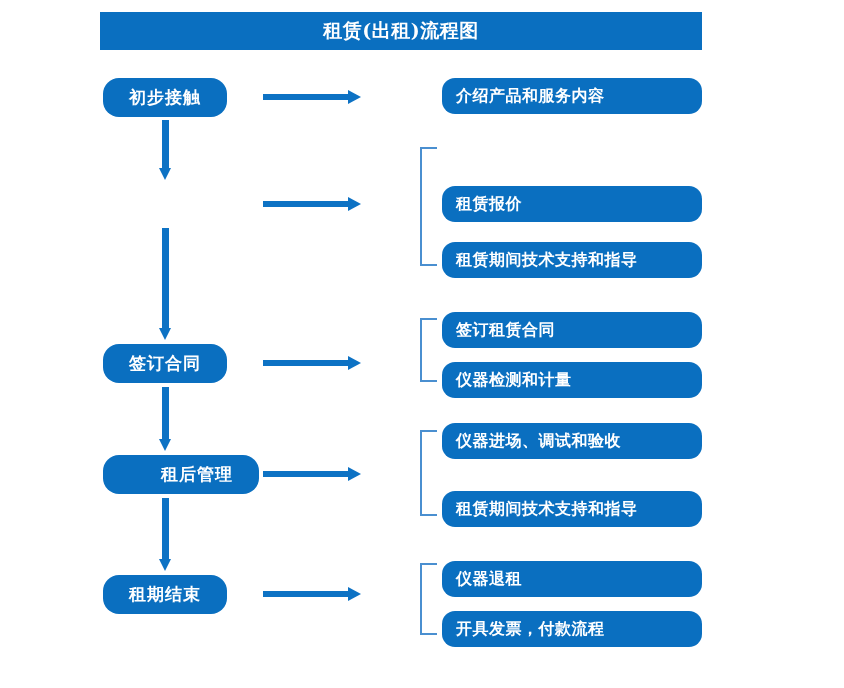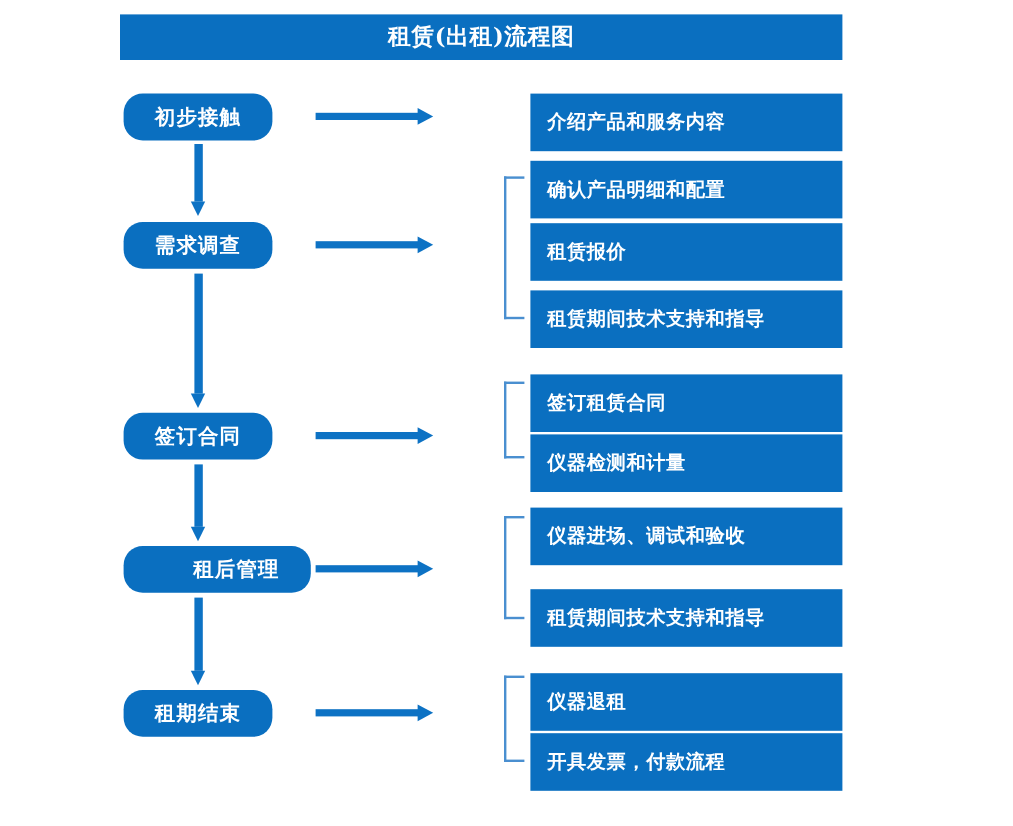--- a/index.html
+++ b/index.html
@@ -54,30 +54,31 @@
     justify-content: center;
     letter-spacing: 1px;
     border-radius: 16px;
   }
 
   
   .detail-box {
     position: absolute;
     left: 442px;
     width: 260px;
-    height: 48px;
+    height: 36px;
     background: #0a6fc0;
     color: #ffffff;
     font-size: 16px;
     font-weight: bold;
     display: flex;
     align-items: center;
     padding-left: 14px;
     box-sizing: border-box;
     letter-spacing: 0.5px;
+    border-radius: 13px;
   }
 
   
   .h-arrow {
     position: absolute;
     left: 263px;
     width: 98px;
     height: 14px;
   }
   .h-arrow .shaft {
@@ -136,21 +137,20 @@
 </style>
 </head>
 <body>
 
 <div id="canvas">
 
   <div class="title-bar">租赁(出租)流程图</div>
 
   <div class="stage-box" style="top:78px;">初步接触</div>
 
-  <div class="stage-box" style="top:185px;">需求调查</div>
 
   <div class="stage-box" style="top:344px;">签订合同</div>
 
   <div class="stage-box" style="top:455px;padding-left:32px;">租后管理</div>
 
   <div class="stage-box" style="top:575px;">租期结束</div>
 
   <div class="v-arrow" style="top:120px; height:60px;">
     <div class="shaft" style="height:48px;"></div>
     <div class="head"></div>
@@ -199,21 +199,20 @@
   <div class="bracket" style="top:147px; height:119px;"></div>
 
   <div class="bracket" style="top:318px; height:64px;"></div>
 
   <div class="bracket" style="top:430px; height:86px;"></div>
 
   <div class="bracket" style="top:563px; height:72px;"></div>
 
   <div class="detail-box" style="top:78px;">介绍产品和服务内容</div>
 
-  <div class="detail-box" style="top:134px;">确认产品明细和配置</div>
 
   <div class="detail-box" style="top:186px;">租赁报价</div>
 
   <div class="detail-box" style="top:242px;">租赁期间技术支持和指导</div>
 
   <div class="detail-box" style="top:312px;">签订租赁合同</div>
 
   <div class="detail-box" style="top:423px;">仪器进场、调试和验收</div>
 
   <div class="detail-box" style="top:362px;">仪器检测和计量</div>

